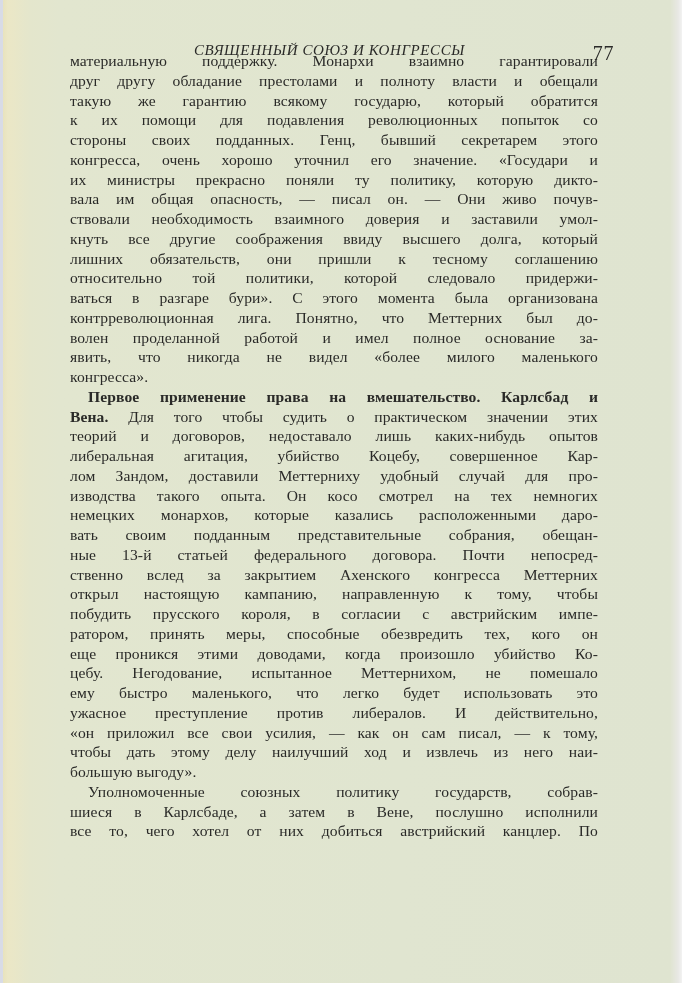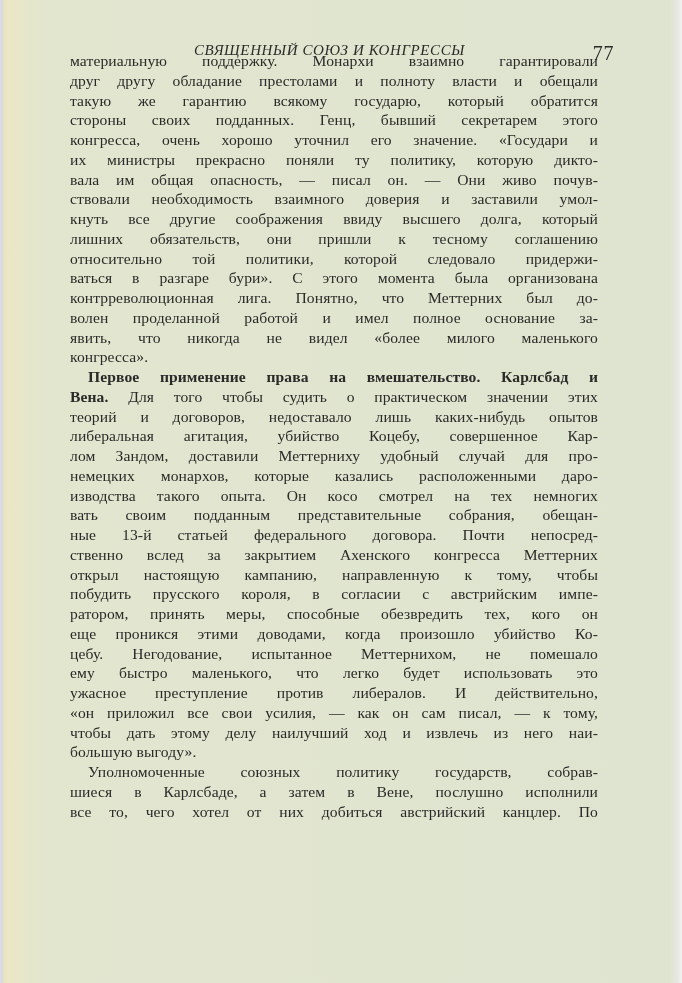--- a/index.html
+++ b/index.html
@@ -49,41 +49,42 @@
   <div class="header">
     <span class="title">Священный союз и конгрессы</span>
     <span class="pageno">77</span>
   </div>
 
   <div class="body">
 
     <div class="line" style="">материальную поддержку. Монархи взаимно гарантировали</div>
     <div class="line" style="">друг другу обладание престолами и полноту власти и обещали</div>
     <div class="line" style="">такую же гарантию всякому государю, который обратится</div>
+    <div class="line" style="">к их помощи для подавления революционных попыток со</div>
     <div class="line" style="">стороны своих подданных. Генц, бывший секретарем этого</div>
     <div class="line" style="">конгресса, очень хорошо уточнил его значение. «Государи и</div>
     <div class="line" style="">их министры прекрасно поняли ту политику, которую дикто-</div>
     <div class="line" style="">вала им общая опасность, — писал он. — Они живо почув-</div>
     <div class="line" style="">ствовали необходимость взаимного доверия и заставили умол-</div>
     <div class="line" style="">кнуть все другие соображения ввиду высшего долга, который</div>
     <div class="line" style="">лишних обязательств, они пришли к тесному соглашению</div>
     <div class="line" style="">относительно той политики, которой следовало придержи-</div>
     <div class="line" style="">ваться в разгаре бури». С этого момента была организована</div>
     <div class="line" style="">контрреволюционная лига. Понятно, что Меттерних был до-</div>
     <div class="line" style="">волен проделанной работой и имел полное основание за-</div>
     <div class="line" style="">явить, что никогда не видел «более милого маленького</div>
     <div class="line last" style="">конгресса».</div>
 
     <div class="line indent" style=""><b>Первое применение права на вмешательство. Карлсбад и</b></div>
     <div class="line" style=""><b>Вена.</b><span> Для того чтобы судить о практическом значении этих</span></div>
     <div class="line" style="">теорий и договоров, недоставало лишь каких-нибудь опытов</div>
     <div class="line" style="">либеральная агитация, убийство Коцебу, совершенное Кар-</div>
     <div class="line" style="">лом Зандом, доставили Меттерниху удобный случай для про-</div>
+    <div class="line" style="">изводства такого опыта. Он косо смотрел на тех немногих</div>
     <div class="line" style="">немецких монархов, которые казались расположенными даро-</div>
-    <div class="line" style="">изводства такого опыта. Он косо смотрел на тех немногих</div>
     <div class="line" style="">вать своим подданным представительные собрания, обещан-</div>
     <div class="line" style="">ные 13-й статьей федерального договора. Почти непосред-</div>
     <div class="line" style="">ственно вслед за закрытием Ахенского конгресса Меттерних</div>
     <div class="line" style="">открыл настоящую кампанию, направленную к тому, чтобы</div>
     <div class="line" style="">побудить прусского короля, в согласии с австрийским импе-</div>
     <div class="line" style="">ратором, принять меры, способные обезвредить тех, кого он</div>
     <div class="line" style="">еще проникся этими доводами, когда произошло убийство Ко-</div>
     <div class="line" style="">цебу. Негодование, испытанное Меттернихом, не помешало</div>
     <div class="line" style="">ему быстро маленького, что легко будет использовать это</div>
     <div class="line" style="">ужасное преступление против либералов. И действительно,</div>

